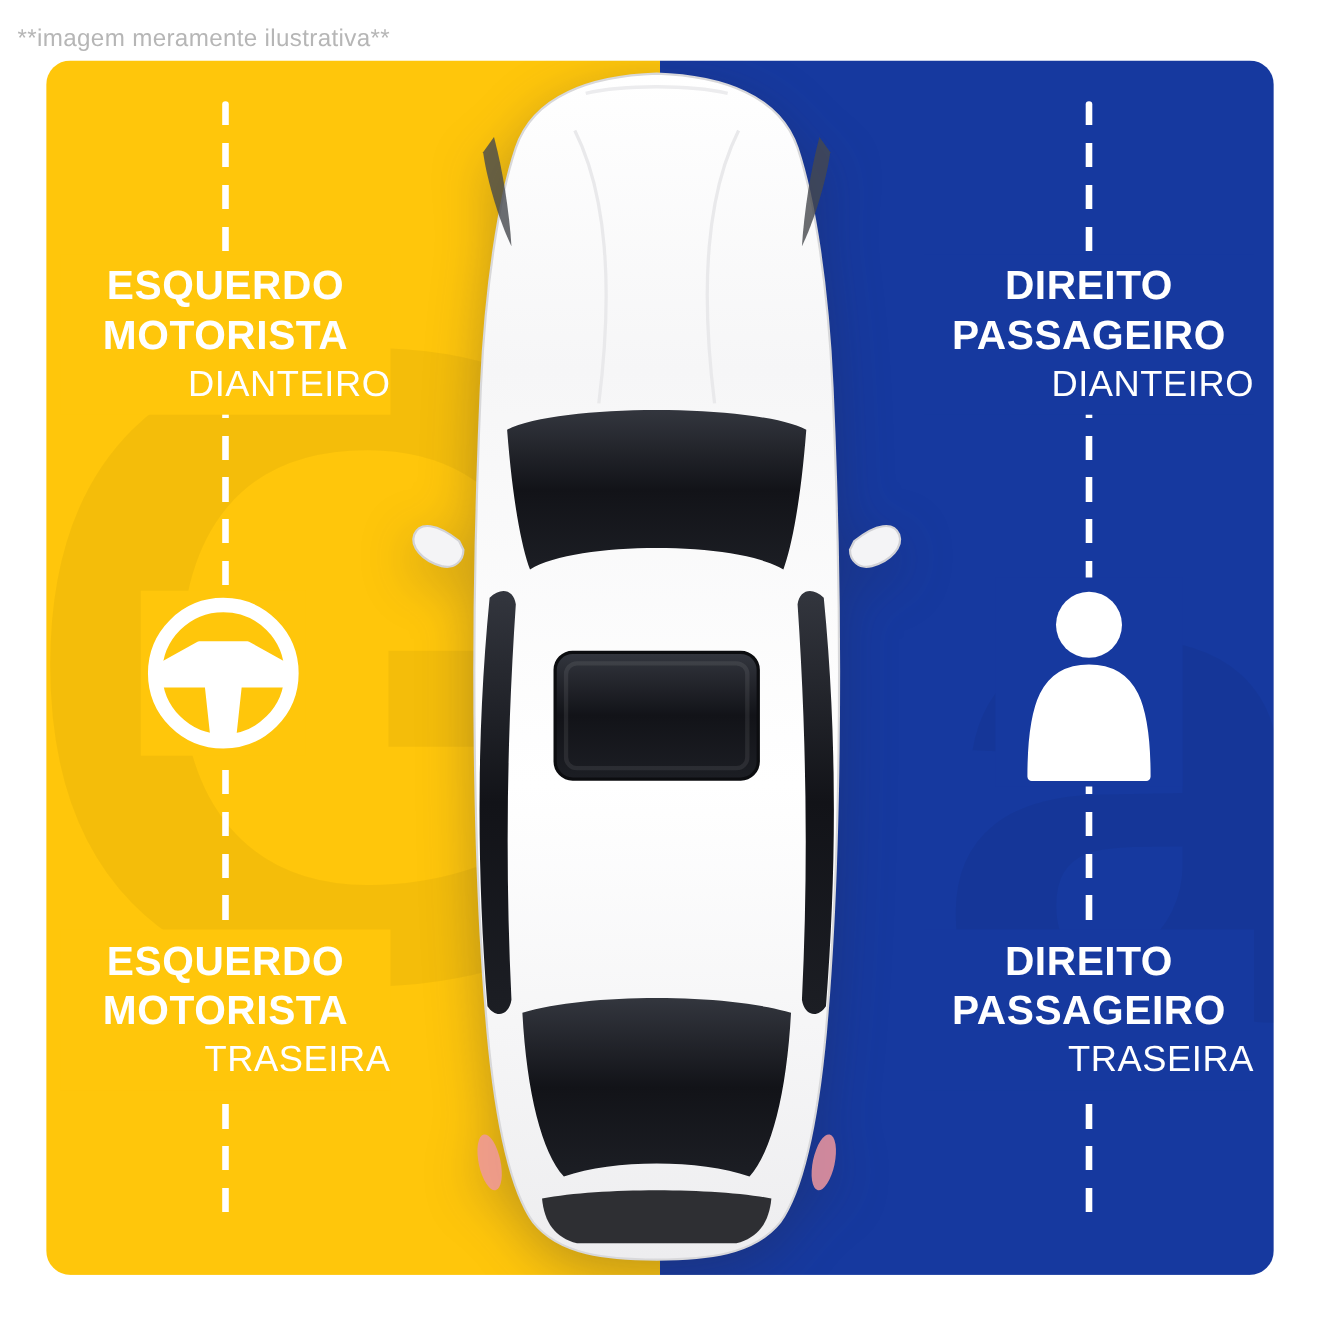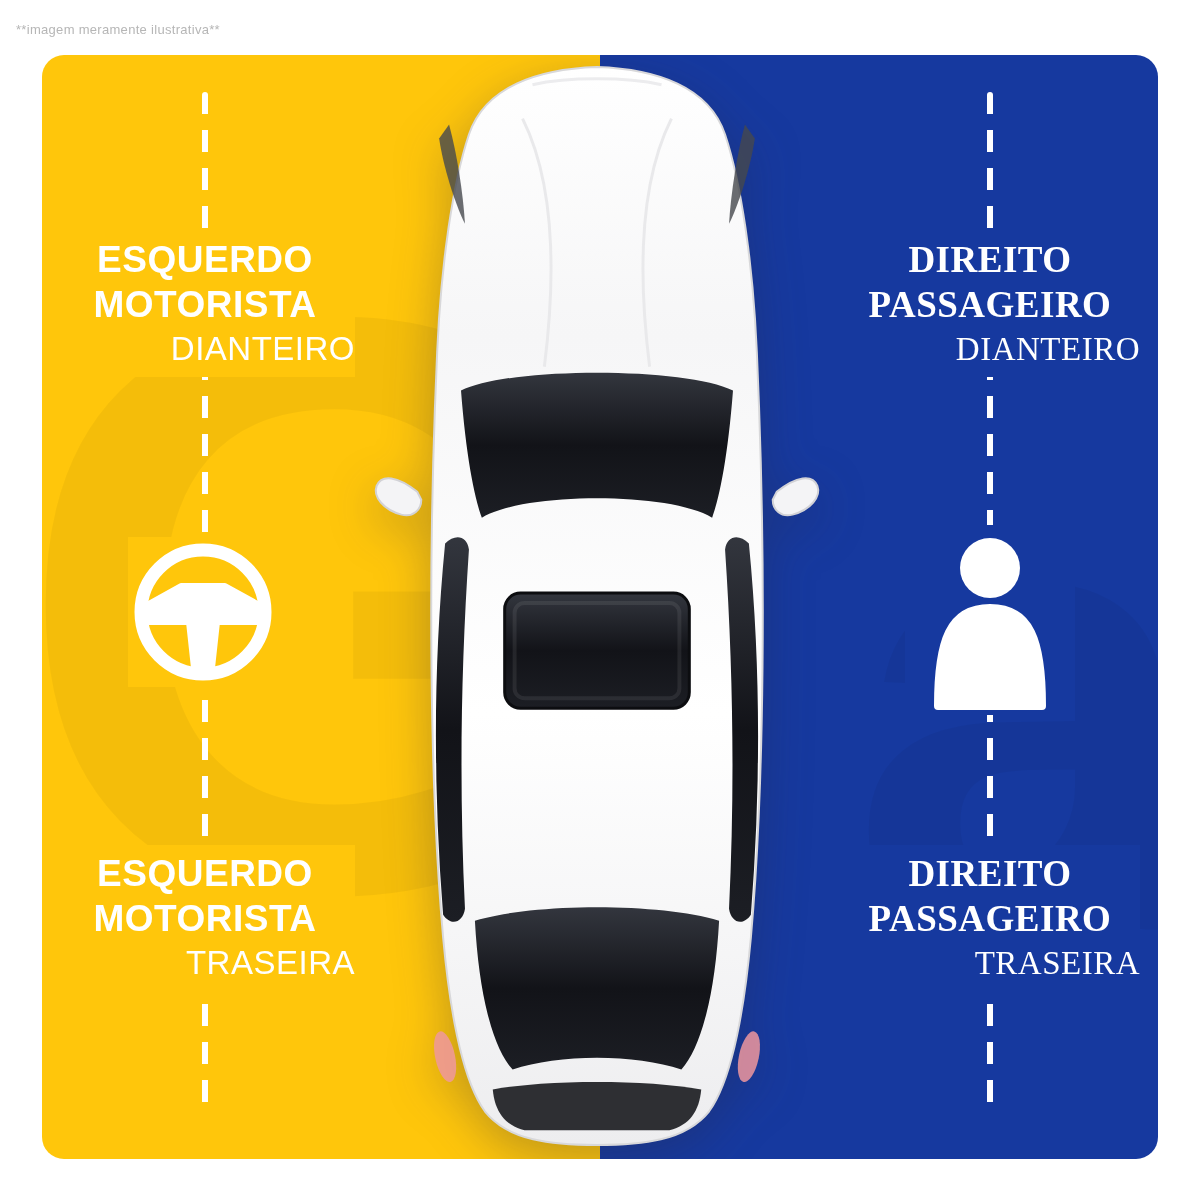--- a/index.html
+++ b/index.html
@@ -1,21 +1,21 @@
 <!DOCTYPE html>
 <html style="--yellow: #FFC60B; --blue: #16399F; --label: #FFFFFF; --disc: #B6B6B6;"><head>
 <meta charset="utf-8">
 <style>
   * { margin:0; padding:0; box-sizing:border-box; }
   html,body { width:1200px; height:1200px; background:#ffffff; font-family:"Liberation Sans", sans-serif; }
   .stage { position:absolute; left:0; top:0; width:1200px; height:1200px; overflow:hidden; }
 
   .disclaimer {
     position:absolute; left:16px; top:22px;
-    font-size:13px; color:var(--disc, #b6b6b6); letter-spacing:.3px;
+    font-size:22px; color:var(--disc, #b6b6b6); letter-spacing:.3px;
   }
 
   .panel {
     position:absolute; left:42px; top:55px; width:1116px; height:1104px;
     border-radius:22px; overflow:hidden;
   }
   .half { position:absolute; top:0; height:100%; width:558px; overflow:hidden; }
   .half.left  { left:0;   background:var(--yellow, #FFC60B); }
   .half.right { left:558px; background:var(--blue, #16399F); }
 
@@ -29,21 +29,21 @@
   }
   .dash-left  { left:160px; }
   .dash-right { left:945px; }
 
   .label {
     position:absolute; width:300px; text-align:center; color:var(--label, #ffffff); padding:6px 0;
   }
   .label .b { font-weight:700; font-size:37px; line-height:45px; letter-spacing:.5px;text-align:center; }
   .label .r { font-weight:400; font-size:33px; line-height:44px; letter-spacing:.5px;text-align:right; }
   .on-yellow { background:var(--yellow, #FFC60B); }
-  .on-blue   { background:var(--blue, #16399F);font-family:Liberation Serif, serif; }
+  .on-blue   { background:var(--blue, #16399F); }
 
   .lbl-front-left { left:13px;  top:176px; }
   .lbl-rear-left  { left:13px;  top:790px; }
   .lbl-front-right{ left:798px; top:176px; }
   .lbl-rear-right { left:798px; top:790px; }
 
   .icon-box { position:absolute; display:flex; align-items:center; justify-content:center; }
   .icon-driver    { left:86px;  top:482px; width:150px; height:150px; }
   .icon-passenger { left:863px; top:470px; width:170px; height:190px; }
   .icon-box svg { width:100%; height:100%; }

